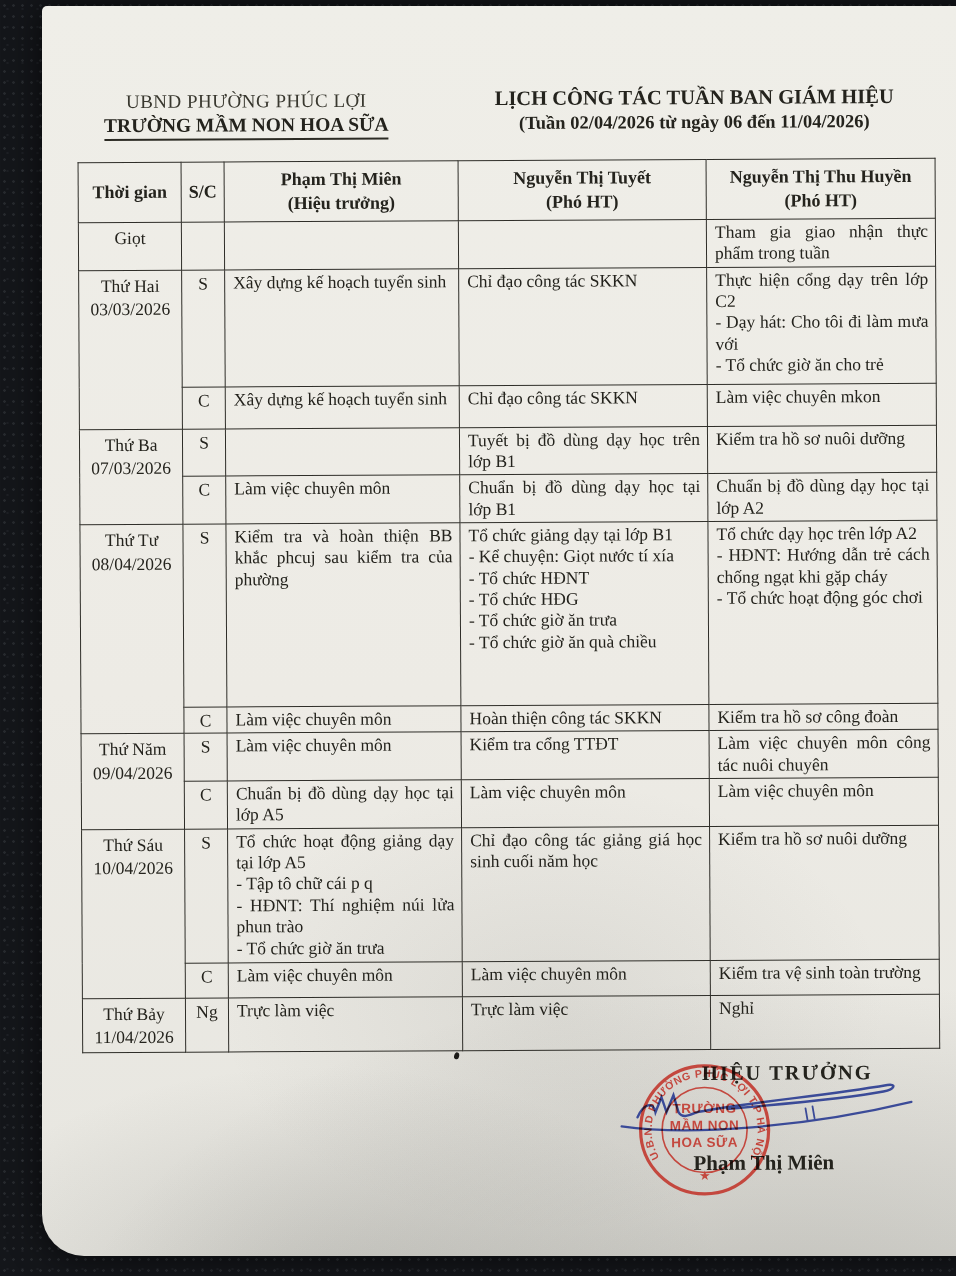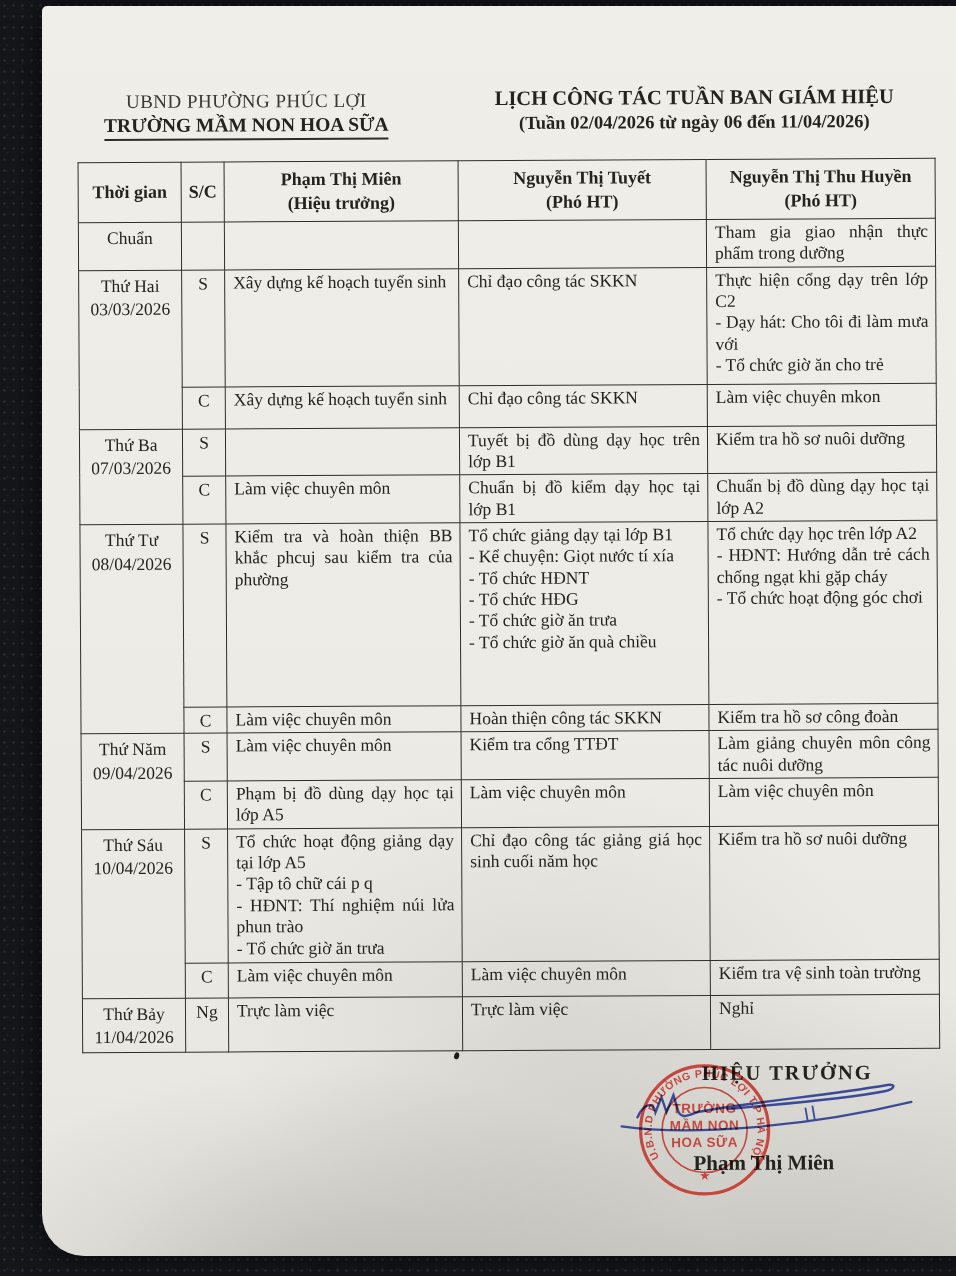--- a/index.html
+++ b/index.html
@@ -83,27 +83,27 @@
           </th>
           <th>
             <div>Nguyễn Thị Thu Huyền</div>
             <div>(Phó HT)</div>
           </th>
         </tr>
       </thead>
       <tbody>
           <tr style="height: 46px;">
             <td class="date-cell" rowspan="1">
-              <div>Chuẩn</div>
+              <div>Giọt</div>
             </td>
             <td class="sc-cell"></td>
             <td class="task-cell"></td>
             <td class="task-cell"></td>
             <td class="task-cell">
-              <div class="task-line">Tham gia giao nhận thực phẩm trong dưỡng</div>
+              <div class="task-line">Tham gia giao nhận thực phẩm trong tuần</div>
             </td>
           </tr>
           <tr style="height: 117px;">
             <td class="date-cell" rowspan="2">
               <div>Thứ Hai</div>
               <div>03/03/2026</div>
             </td>
             <td class="sc-cell">S</td>
             <td class="task-cell">
               <div class="task-line">Xây dựng kế hoạch tuyển sinh</div>
@@ -142,21 +142,21 @@
             <td class="task-cell">
               <div class="task-line">Kiểm tra hồ sơ nuôi dưỡng</div>
             </td>
           </tr>
           <tr style="height: 47px;">
             <td class="sc-cell">C</td>
             <td class="task-cell">
               <div class="task-line">Làm việc chuyên môn</div>
             </td>
             <td class="task-cell">
-              <div class="task-line">Chuẩn bị đồ kiểm dạy học tại lớp B1</div>
+              <div class="task-line">Chuẩn bị đồ dùng dạy học tại lớp B1</div>
             </td>
             <td class="task-cell">
               <div class="task-line">Chuẩn bị đồ dùng dạy học tại lớp A2</div>
             </td>
           </tr>
           <tr style="height: 183px;">
             <td class="date-cell" rowspan="2">
               <div>Thứ Tư</div>
               <div>08/04/2026</div>
             </td>
@@ -196,27 +196,27 @@
               <div>09/04/2026</div>
             </td>
             <td class="sc-cell">S</td>
             <td class="task-cell">
               <div class="task-line">Làm việc chuyên môn</div>
             </td>
             <td class="task-cell">
               <div class="task-line">Kiểm tra cổng TTĐT</div>
             </td>
             <td class="task-cell">
-              <div class="task-line">Làm giảng chuyên môn công tác nuôi dưỡng</div>
+              <div class="task-line">Làm việc chuyên môn công tác nuôi chuyên</div>
             </td>
           </tr>
           <tr style="height: 43px;">
             <td class="sc-cell">C</td>
             <td class="task-cell">
-              <div class="task-line">Phạm bị đồ dùng dạy học tại lớp A5</div>
+              <div class="task-line">Chuẩn bị đồ dùng dạy học tại lớp A5</div>
             </td>
             <td class="task-cell">
               <div class="task-line">Làm việc chuyên môn</div>
             </td>
             <td class="task-cell">
               <div class="task-line">Làm việc chuyên môn</div>
             </td>
           </tr>
           <tr style="height: 134px;">
             <td class="date-cell" rowspan="2">

